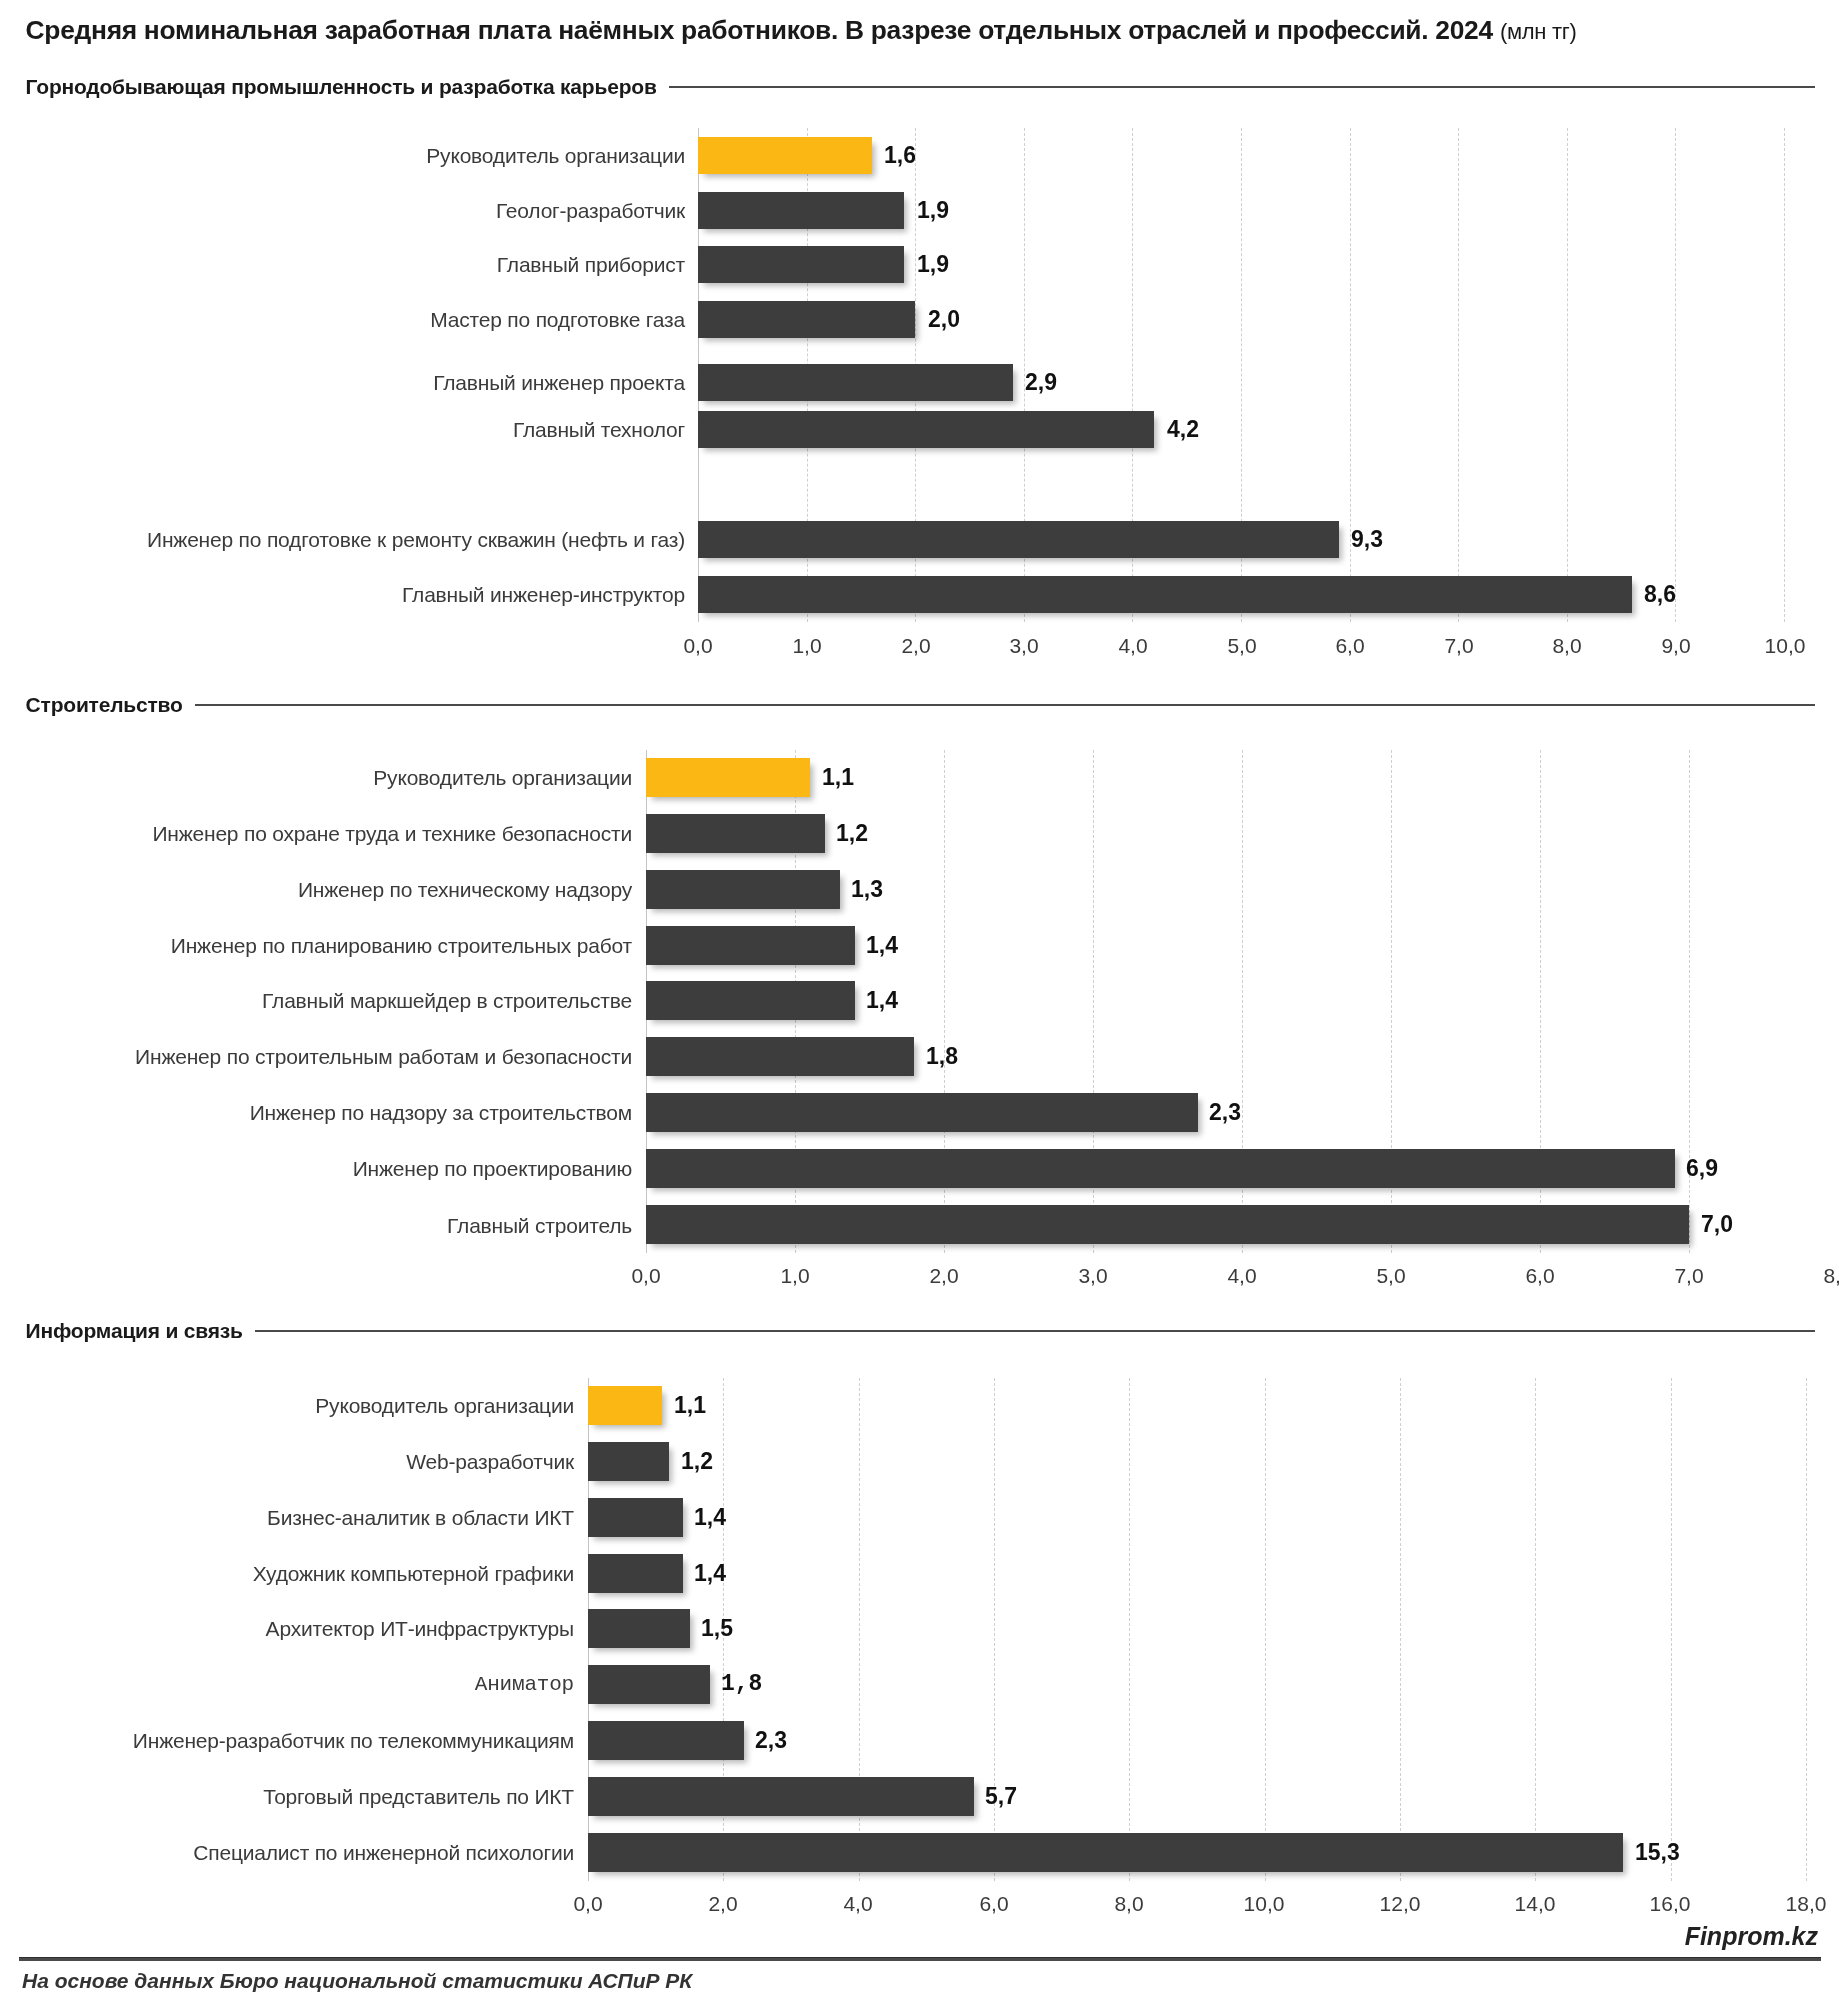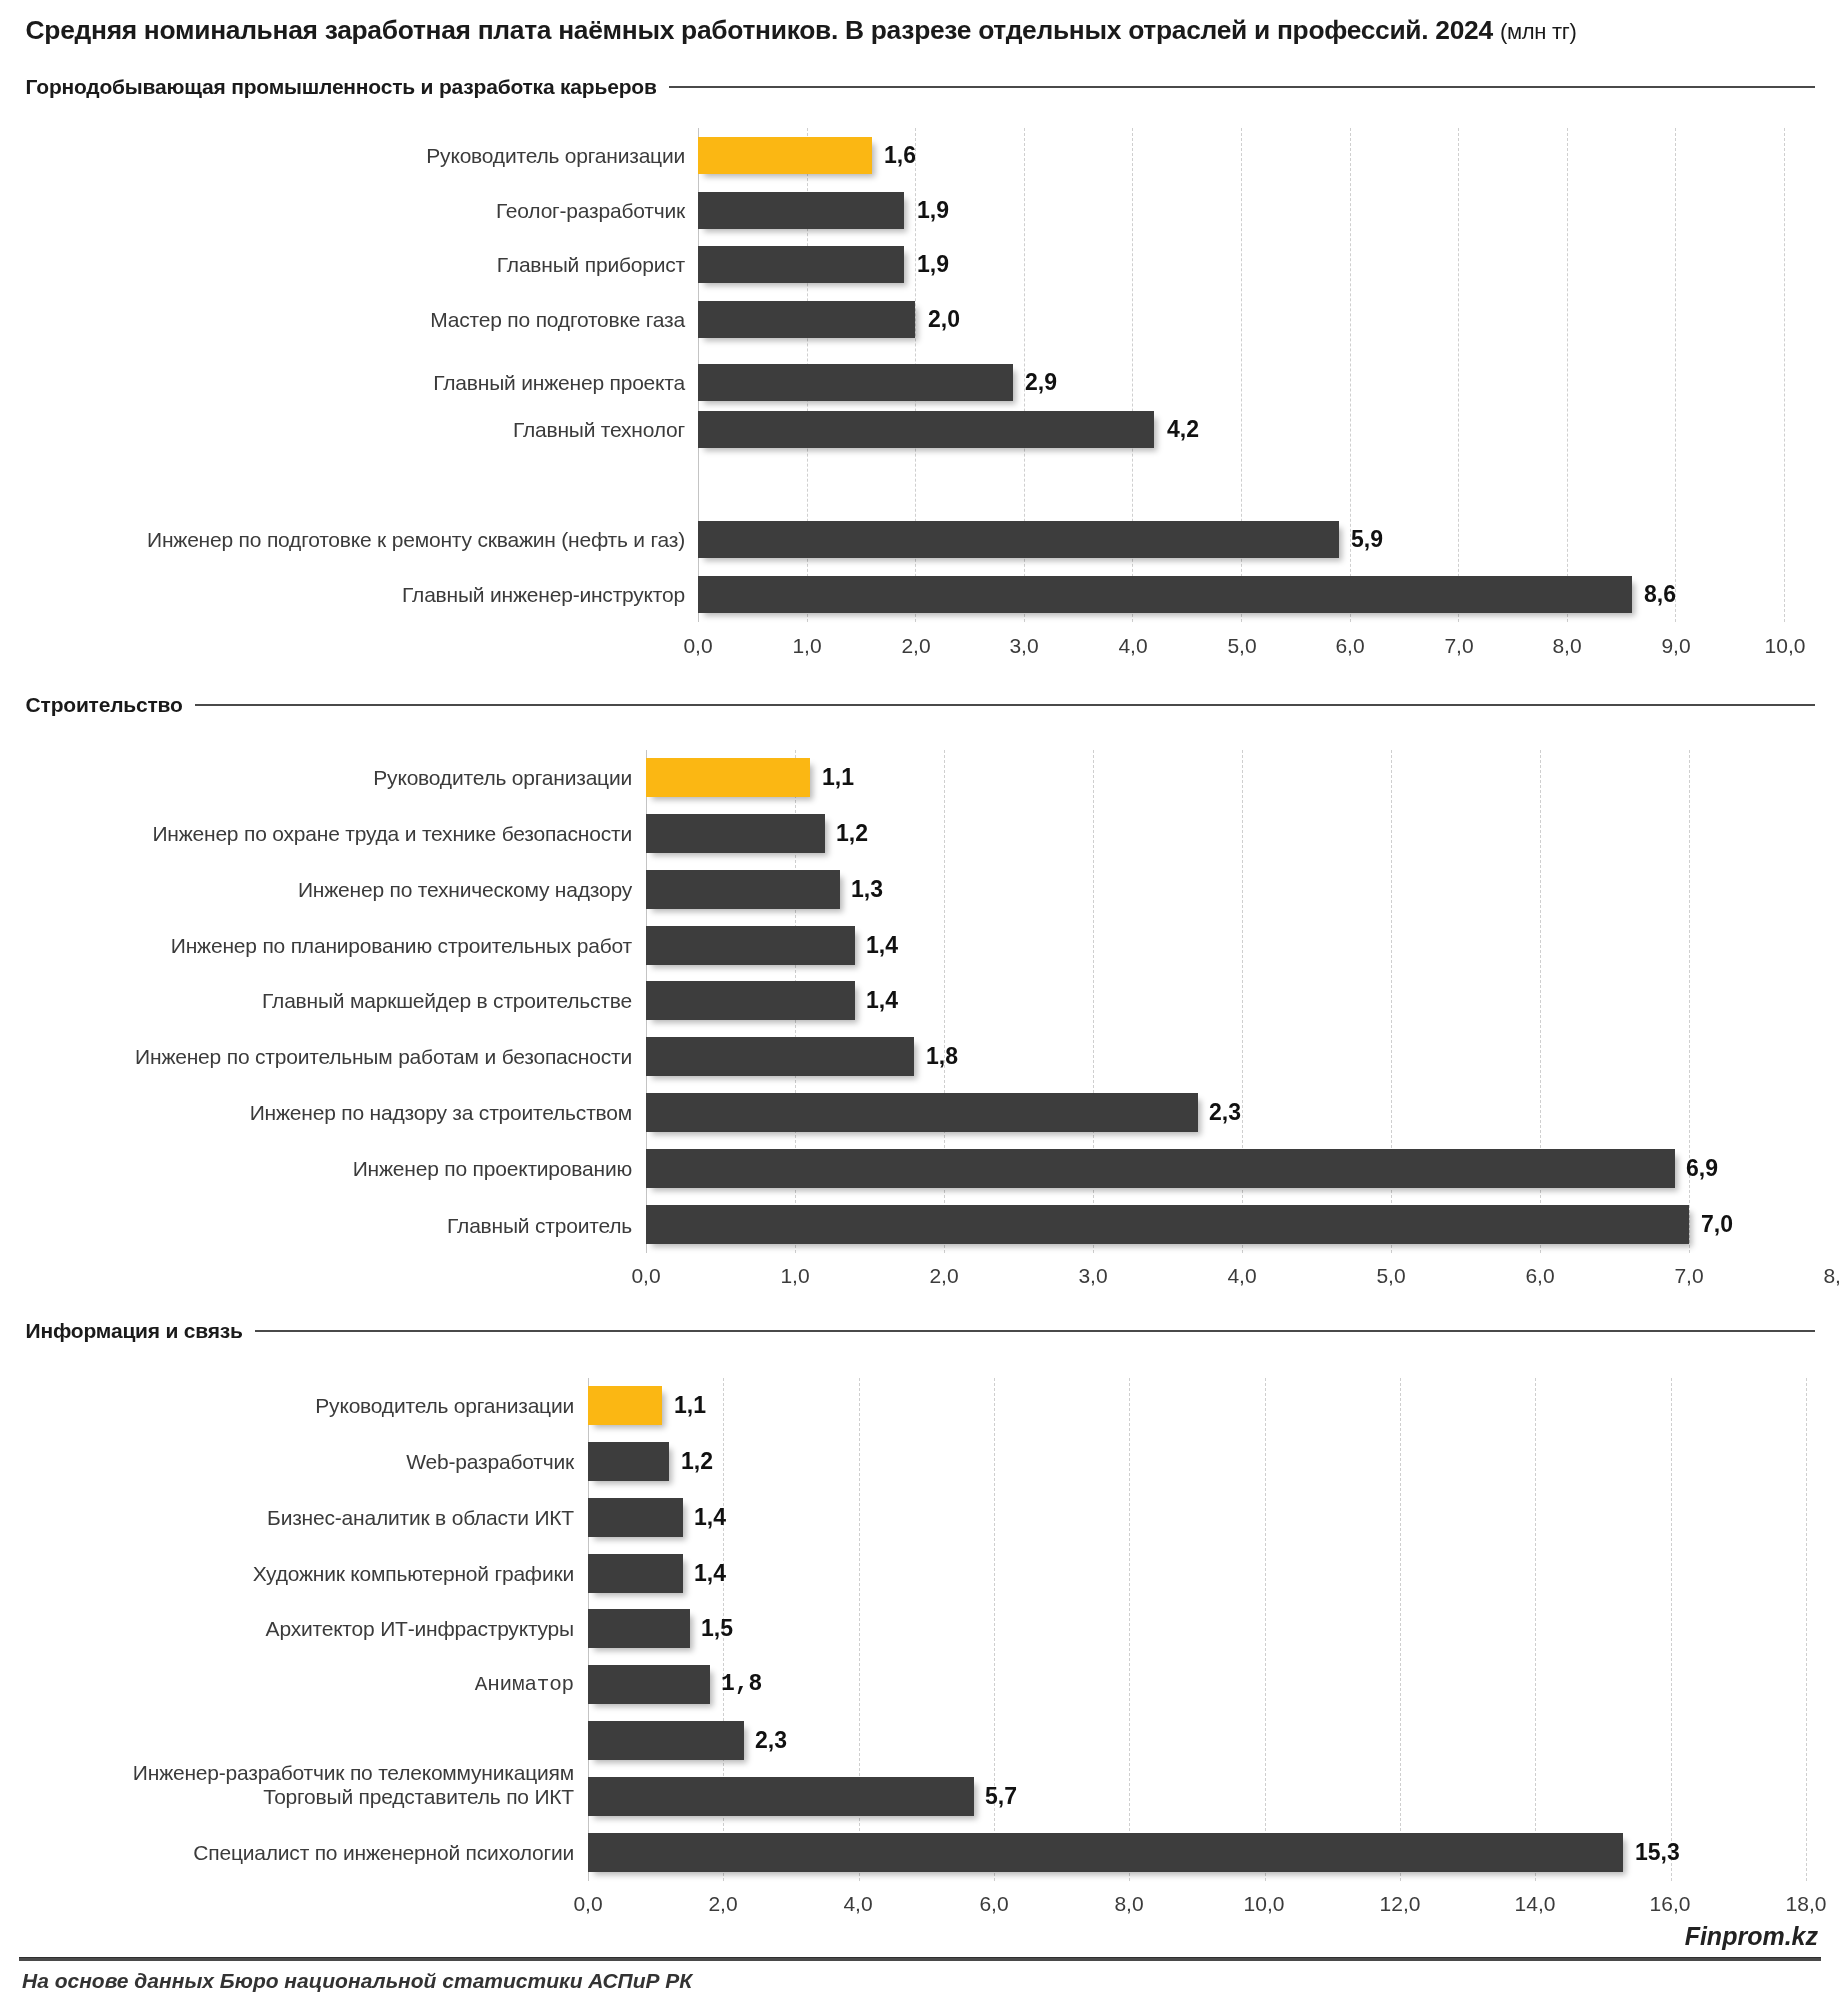--- a/index.html
+++ b/index.html
@@ -210,21 +210,21 @@
           <div class="val" style="left: 1025px; top: 5.1px; line-height: 27px;">2,9</div>
         </div>
         <div class="row" style="top: 283px; height: 37px;">
           <div class="cat-label" style="right: 1155px; top: 6px; line-height: 25.6px;">Главный технолог</div>
           <div class="bar" style="left: 698px; width: 456px; height: 37px; top: 0px;"></div>
           <div class="val" style="left: 1167px; top: 5.1px; line-height: 27px;">4,2</div>
         </div>
         <div class="row" style="top: 393px; height: 37px;">
           <div class="cat-label" style="right: 1155px; top: 6px; line-height: 25.6px;">Инженер по подготовке к ремонту скважин (нефть и газ)</div>
           <div class="bar" style="left: 698px; width: 641px; height: 37px; top: 0px;"></div>
-          <div class="val" style="left: 1351px; top: 5.1px; line-height: 27px;">5,9</div>
+          <div class="val" style="left: 1351px; top: 5.1px; line-height: 27px;">9,3</div>
         </div>
         <div class="row" style="top: 448px; height: 37px;">
           <div class="cat-label" style="right: 1155px; top: 6px; line-height: 25.6px;">Главный инженер-инструктор</div>
           <div class="bar" style="left: 698px; width: 934px; height: 37px; top: 0px;"></div>
           <div class="val" style="left: 1644px; top: 5.1px; line-height: 27px;">8,6</div>
         </div>
       </div>
       <div class="xaxis" style="top: 506px; height: 34px;">
         <div class="tick" style="left: 698px;">0,0</div>
         <div class="tick" style="left: 807px;">1,0</div>
@@ -362,21 +362,21 @@
           <div class="cat-label" style="right: 1266px; top: 6.8px; line-height: 25.6px;">Архитектор ИТ-инфраструктуры</div>
           <div class="bar" style="left: 588px; width: 102px; height: 39px; top: 0px;"></div>
           <div class="val" style="left: 701px; top: 6px; line-height: 27px;">1,5</div>
         </div>
         <div class="row" style="top: 287px; height: 39px; font-family: Liberation Mono, monospace;">
           <div class="cat-label" style="right: 1266px; top: 6.8px; line-height: 25.6px;">Аниматор</div>
           <div class="bar" style="left: 588px; width: 122px; height: 39px; top: 0px;"></div>
           <div class="val" style="left: 721px; top: 6px; line-height: 27px;">1,8</div>
         </div>
         <div class="row" style="top: 343px; height: 39px;">
-          <div class="cat-label" style="right: 1266px; top: 6.8px; line-height: 25.6px; margin-top: 32px;">Инженер-разработчик по телекоммуникациям</div>
+          <div class="cat-label" style="right: 1266px; top: 6.8px; line-height: 25.6px;">Инженер-разработчик по телекоммуникациям</div>
           <div class="bar" style="left: 588px; width: 156px; height: 39px; top: 0px;"></div>
           <div class="val" style="left: 755px; top: 6px; line-height: 27px;">2,3</div>
         </div>
         <div class="row" style="top: 399px; height: 39px;">
           <div class="cat-label" style="right: 1266px; top: 6.8px; line-height: 25.6px;">Торговый представитель по ИКТ</div>
           <div class="bar" style="left: 588px; width: 386px; height: 39px; top: 0px;"></div>
           <div class="val" style="left: 985px; top: 6px; line-height: 27px;">5,7</div>
         </div>
         <div class="row" style="top: 455px; height: 39px;">
           <div class="cat-label" style="right: 1266px; top: 6.8px; line-height: 25.6px;">Специалист по инженерной психологии</div>

